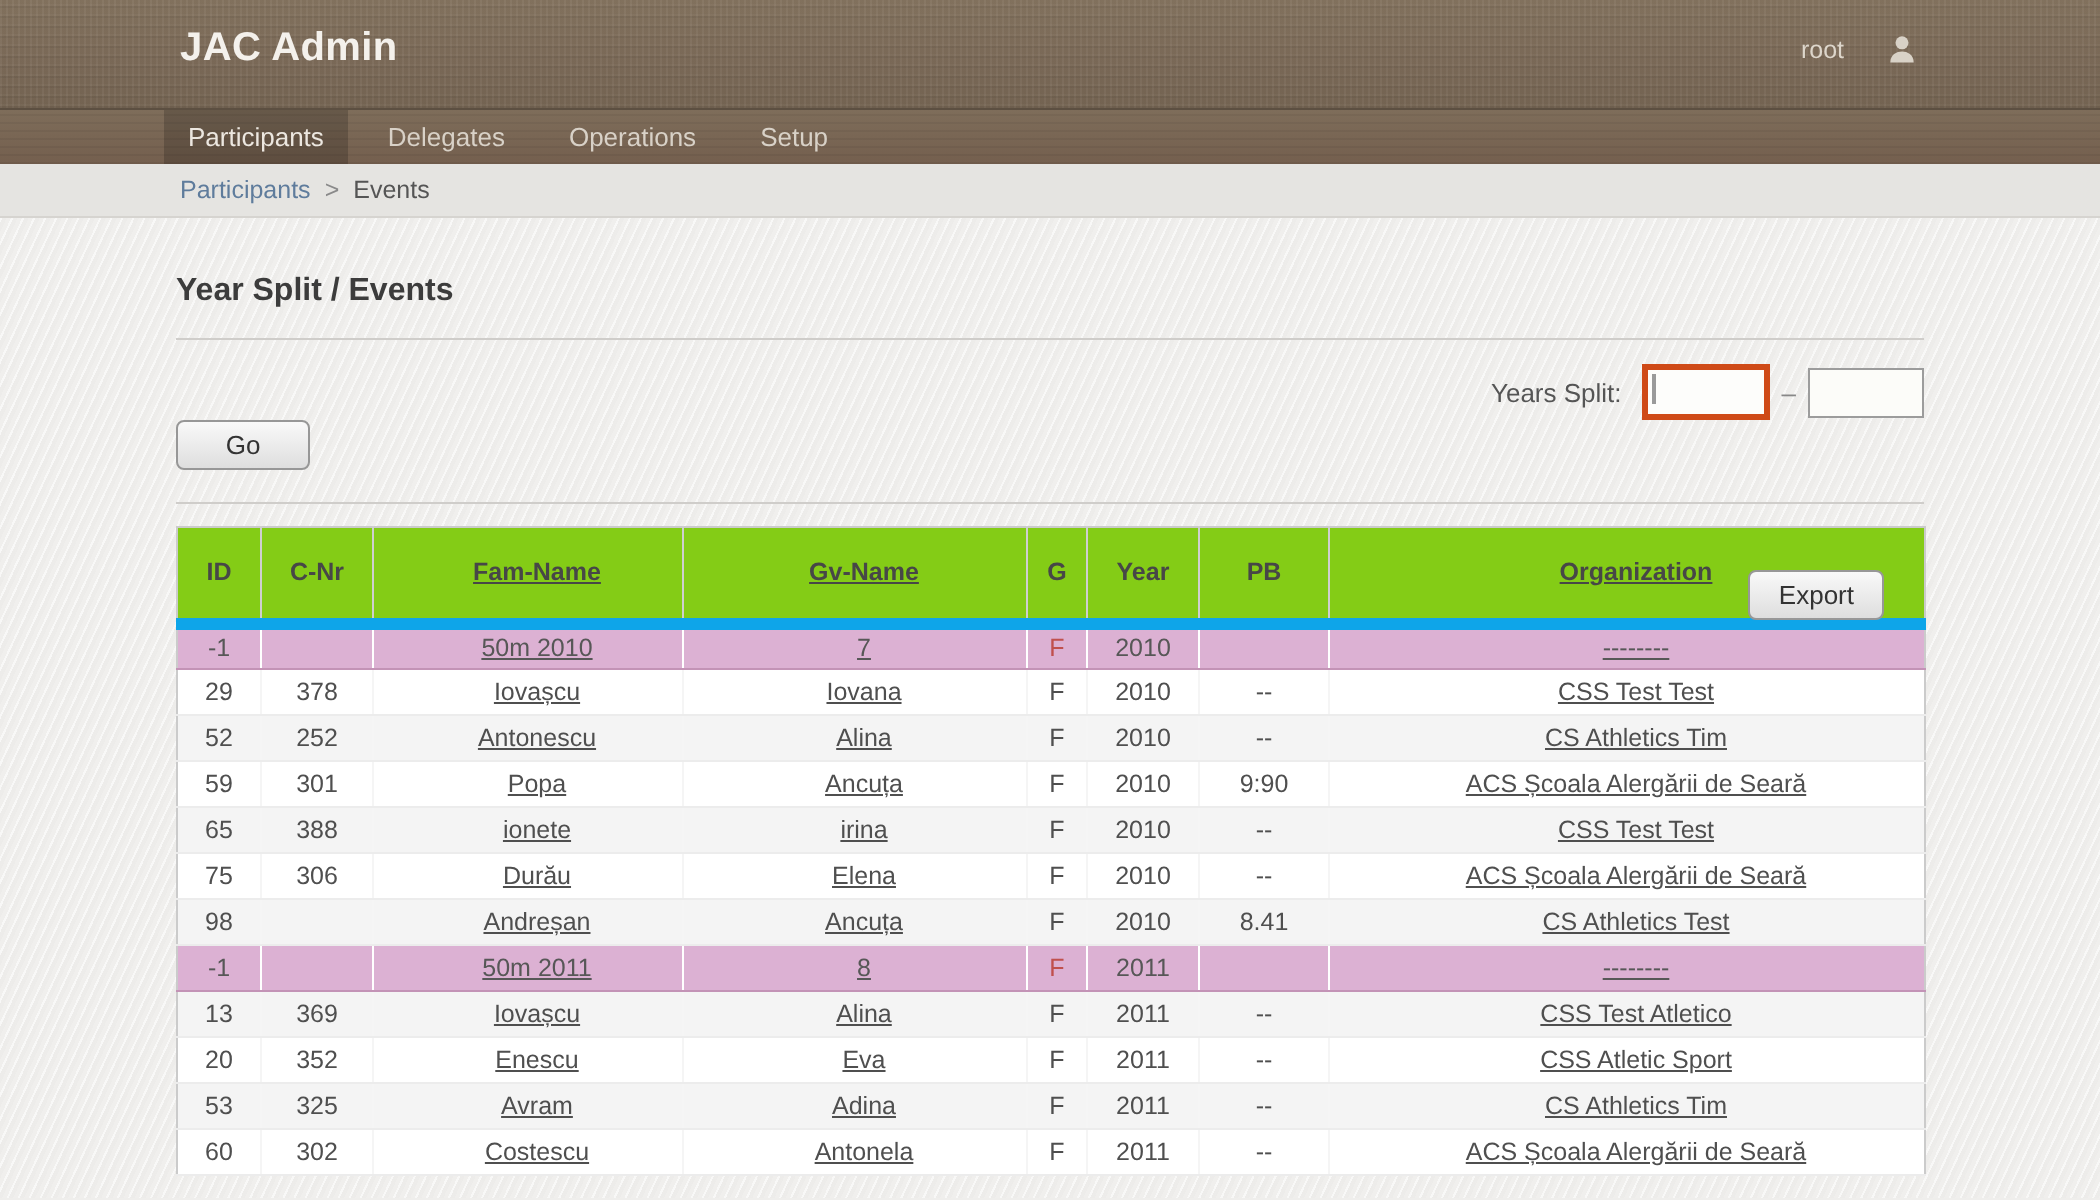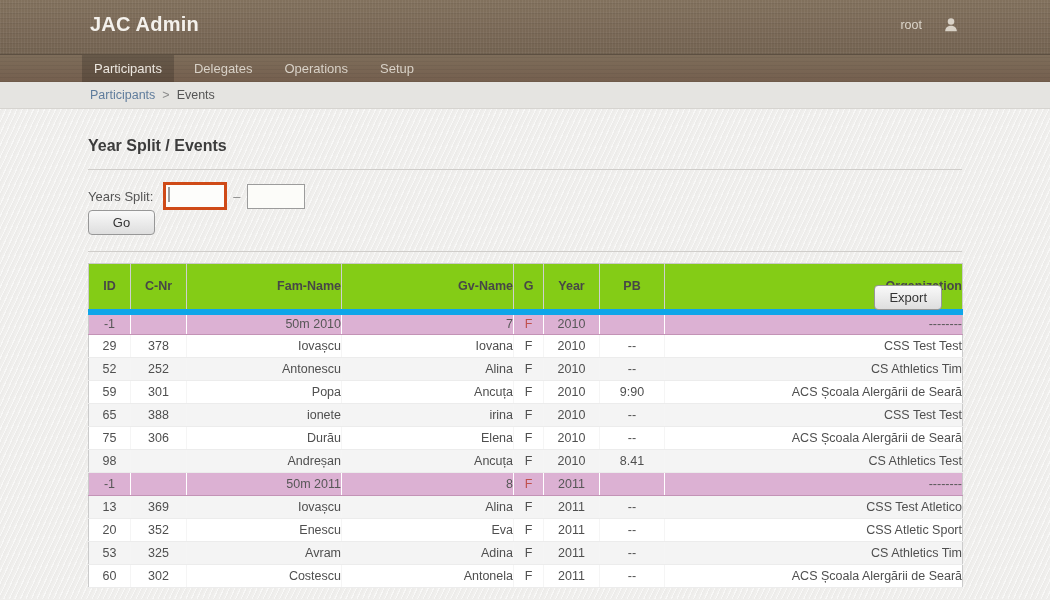--- a/index.html
+++ b/index.html
@@ -82,21 +82,21 @@
     font-size:16px; font-weight:bold; color:#3c3c3c;
   }
   .rule {
     border:none; border-top:1px solid #cfcdca;
     margin-top:14px;
   }
 
   .form-row {
     margin-top:12px;
     display:flex; align-items:center;
-    font-size:13px; color:#555;
+    font-size:13px; color:#555;justify-content:flex-end;
   }
   .form-label { margin-right:10px; }
   .input-focused {
     width:64px; height:28px;
     background:#fdfdfb;
     border:3px solid #cf4a17;
     outline:none;
     font-size:13px; padding:0 4px;
     position:relative;
   }
@@ -150,21 +150,21 @@
   table.data td {
     height:23px;
     padding:0;
     color:#4f4f4f;
     border-right:1px solid rgba(0,0,0,0.04);
     border-bottom:1px solid #ececec;
     overflow:hidden; white-space:nowrap;
   }
   table.data th:last-child, table.data td:last-child { border-right:none; }
   .c-center { text-align:center; }
-  .c-left { text-align:right; padding-left:9px !important; }
+  .c-left { text-align:center; padding-left:9px !important;text-decoration:underline; }
   th.c-left { padding-left:9px; }
   tbody tr:nth-child(odd) td { background:#f4f4f4; }
   tbody tr:nth-child(even) td { background:#ffffff; }
   tbody tr.group td {
     background:#dcb1d3 !important;
     color:#575757;
     border-right:1px solid rgba(255,255,255,0.38);
     border-bottom:1px solid #c393b6;
   }
   td.g-cell { color:#c75f5c; }

